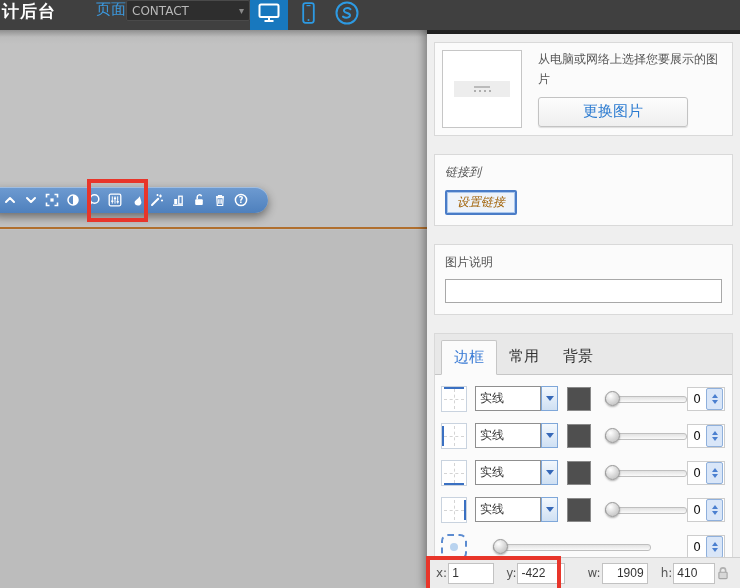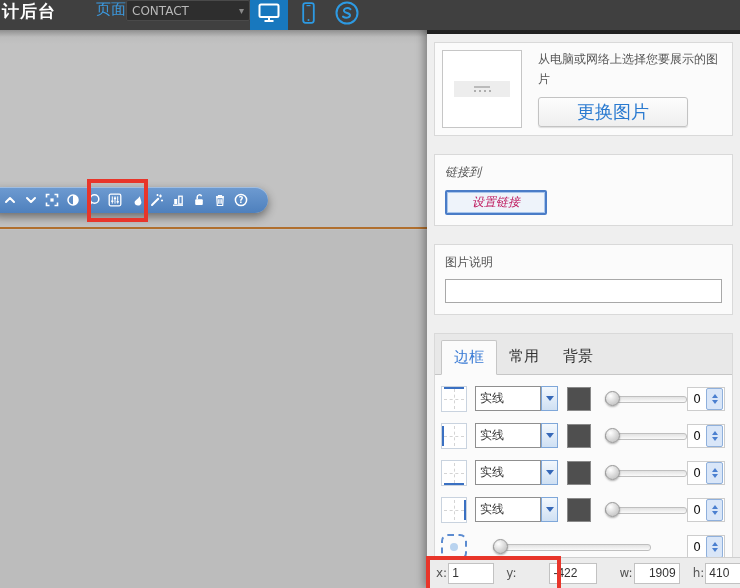--- a/index.html
+++ b/index.html
@@ -44,27 +44,27 @@
   .thumb{width:78px;height:76px;background:#fff;border:1px solid #c6c6c6;
          display:flex;flex-direction:column;align-items:center;justify-content:center;cursor:pointer;}
   .thumb-band{width:56px;height:16px;background:#ededed;display:flex;flex-direction:column;
          align-items:center;justify-content:center;gap:2px;}
   .thumb-line{width:16px;height:2px;background:#bbb;}
   .thumb-dots{display:flex;gap:3px;}
   .thumb-dots i{width:2px;height:2px;background:#999;border-radius:50%;}
   .img-col{margin-left:16px;display:flex;flex-direction:column;flex:1;}
   .img-desc{font-size:12px;color:#555;line-height:1.65;}
   .change-btn{margin-top:7px;width:148px;height:28px;background:linear-gradient(#fdfdfd,#efefef);
-         border:1px solid #c3c3c3;border-radius:3px;color:#2a7ad0;font-size:18px;
+         border:1px solid #c3c3c3;border-radius:3px;color:#2a7ad0;font-size:15px;
          display:flex;align-items:center;justify-content:center;cursor:pointer;
          box-shadow:0 1px 1px rgba(0,0,0,.12);}
   
   .card.link{padding:9px 10px;height:52px;font-style:italic;}
   .sec-label{font-size:12px;color:#555;}
-  .setlink-btn{margin-top:9px;display:inline-block;padding:2px 25px;font-size:12px;color:#be185d;
+  .setlink-btn{margin-top:9px;display:inline-block;padding:2px 10px;font-size:12px;color:#a16207;
          background:#eef3fa;border:2px solid #4a7cc7;border-radius:2px;
          box-shadow:inset 0 0 0 1px #a9c6ec;cursor:pointer;}
   
   .card.caption{padding:9px 10px 11px;}
   .caption-input{display:block;width:100%;box-sizing:border-box;height:24px;margin-top:8px;
          border:1px solid #a8a8a8;background:#fff;font-size:12px;padding:0 4px;}
   
   .card.style{padding:0;}
   .tabs{background:#e8e8e8;border-bottom:1px solid #c6c6c6;padding:6px 6px 0;display:flex;}
   .tab{padding:7px 12px 7px;font-size:15px;color:#333;cursor:pointer;}
@@ -111,21 +111,21 @@
   .footer-check{display:flex;align-items:center;gap:5px;margin:2px 2px 0;}
   .checkbox{width:13px;height:13px;background:#fff;border:1px solid #8a8a8a;display:flex;
          align-items:center;justify-content:center;cursor:pointer;}
   .footer-check span{font-size:12px;color:#333;}
   
   .status-bar{position:absolute;left:0;right:0;bottom:0;height:30px;background:#ececec;
          border-top:1px solid #cfcfcf;display:flex;align-items:center;padding:0 9px;font-size:12px;color:#555;}
   .status-bar label{margin-right:1px;}
   .status-input{height:19px;border:1px solid #c2c2c2;background:#fff;font-size:12px;padding:0 3px;color:#333;}
   .in-x{width:38px;margin-right:12px;}
-  .in-y{width:40px;margin-right:22px;margin-left:32px;}
+  .in-y{width:40px;margin-right:22px;}
   .in-w{width:38px;margin-right:13px;text-align:right;}
   .in-h{width:34px;}
   .lock-icon{margin-left:auto;cursor:pointer;display:flex;}
 </style>
 </head>
 <body>
 
 <div class="topbar">
   <span class="app-title">计后台</span>
   <a class="page-link">页面</a>

